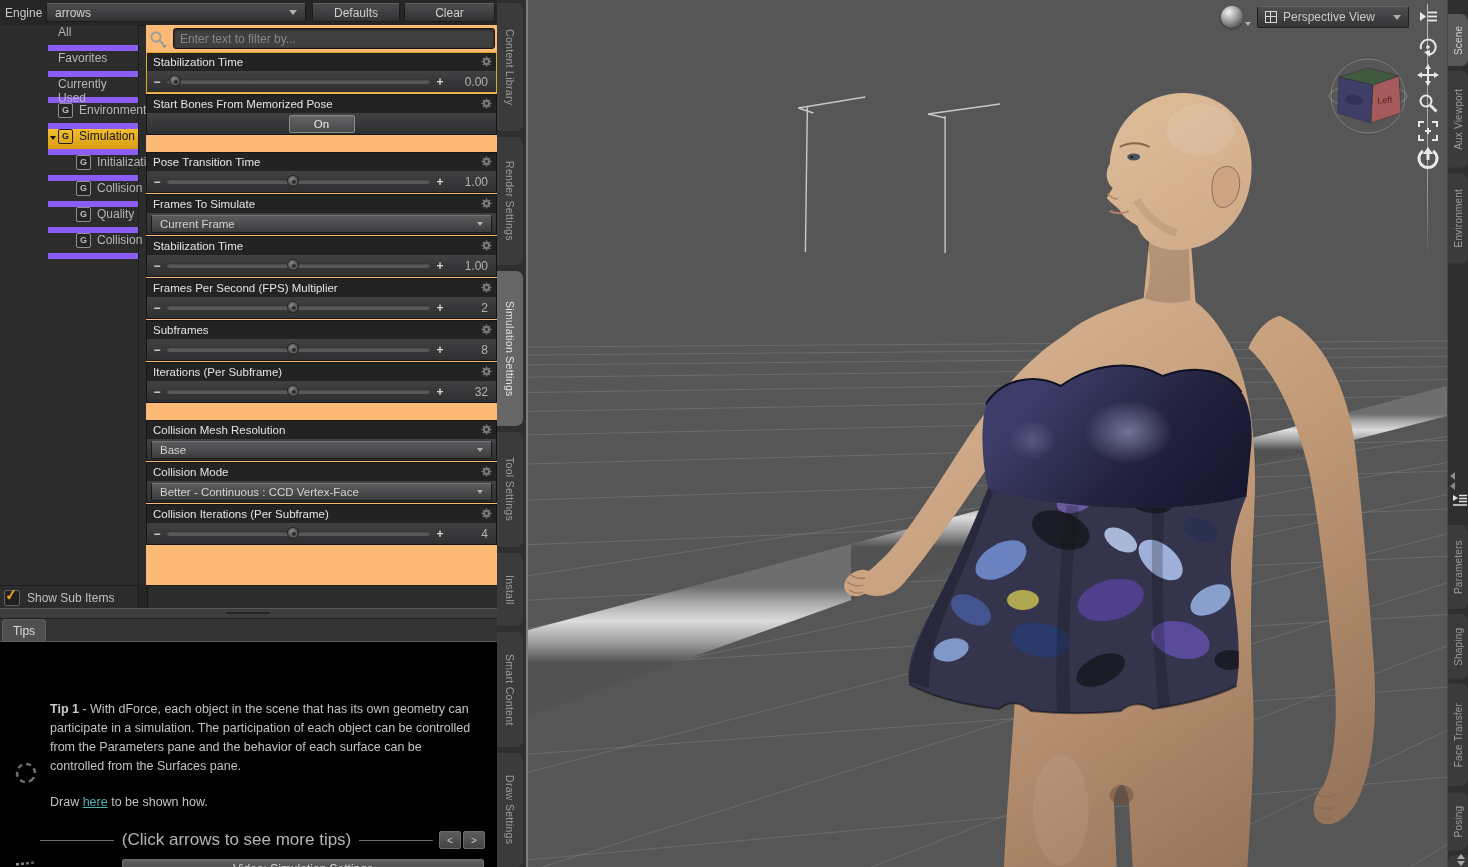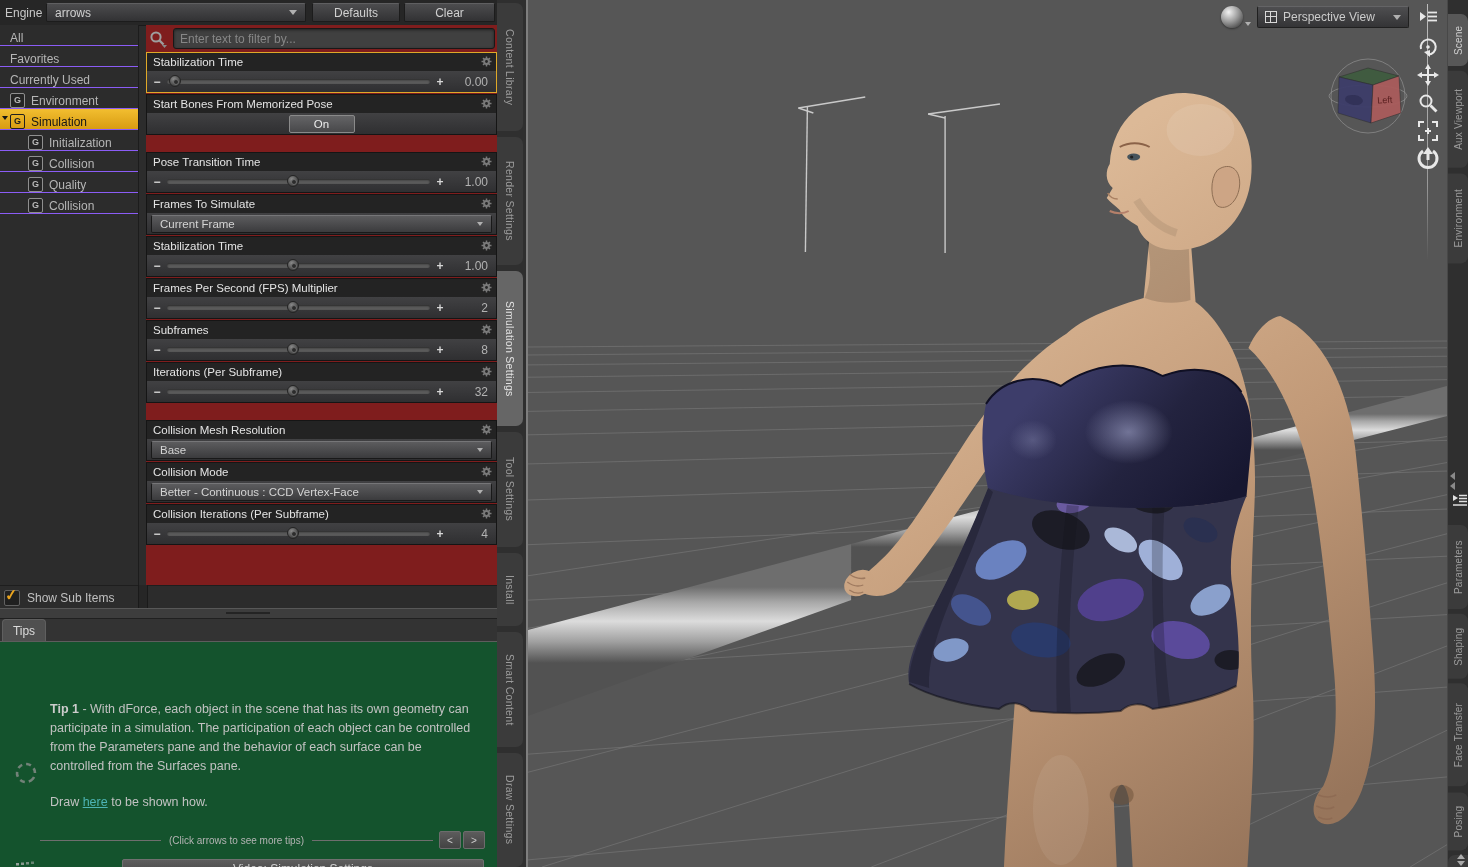--- a/index.html
+++ b/index.html
@@ -15,31 +15,31 @@
           border-radius:2px;display:flex;align-items:center;color:#d0d0d0;font-size:12px;box-sizing:border-box;}
   .engine-dd{position:absolute;left:46px;top:3px;width:260px;padding:0 8px;justify-content:space-between;}
   .top-btn{position:absolute;top:3px;justify-content:center;}
   .btn-defaults{left:312px;width:88px;}
   .btn-clear{left:404px;width:91px;}
   .tri-down{width:0;height:0;border-left:4px solid transparent;border-right:4px solid transparent;border-top:5px solid #b0b0b0;}
   .tri-down.small{border-left-width:3px;border-right-width:3px;border-top-width:4px;}
 
   
   .sidebar{left:0;top:25px;width:138px;height:560px;background:#2c2c2c;border-right:1px solid #1c1c1c;}
-  .cat-item{height:20px;display:flex;align-items:flex-end;font-size:12px;color:#b6b6b6;
-            border-bottom:1px solid #8b5cf6;padding-left:10px;position:relative;cursor:default;}
+  .cat-item{height:20px;display:flex;align-items:flex-start;font-size:12px;color:#b6b6b6;
+            border-bottom:6px solid #8b5cf6;padding-left:10px;position:relative;cursor:default;margin-left:48px;}
   .cat-item.indent{padding-left:28px;}
   .cat-item.selected{background:linear-gradient(#f2be30,#d89c12);color:#151515;}
   .cat-item .expander{position:absolute;left:2px;top:7px;border-top-color:#151515;}
   .gicon{width:13px;height:13px;border:1px solid #8f8f8f;border-radius:2px;font-size:9px;font-weight:bold;
          color:#b8b8b8;text-align:center;line-height:13px;margin-right:6px;flex:0 0 auto;background:rgba(0,0,0,.15);}
   .cat-item.selected .gicon{border-color:#202020;color:#202020;background:transparent;}
 
   
-  .settings{left:146px;top:25px;width:351px;height:560px;background:#7f1d1d;}
+  .settings{left:146px;top:25px;width:351px;height:560px;background:#fdba74;}
   .filter-row{position:absolute;left:2px;top:3px;width:347px;height:21px;display:flex;align-items:center;}
   .filter-input{flex:1;height:19px;margin-left:5px;background:#404040;border:1px solid #181818;border-radius:3px;
                 box-shadow:inset 0 1px 3px rgba(0,0,0,.5);color:#ddd;font-size:12px;padding:0 6px;outline:none;
                 font-family:"Liberation Sans",sans-serif;}
   .filter-input::placeholder{color:#868686;}
   .prop-list{position:absolute;left:0;top:27px;width:351px;}
   .prop{background:#232323;border:1px solid #151515;box-sizing:border-box;margin-bottom:1px;}
   .prop.hl{border:1px solid #dfa928;}
   .prop.group-end{margin-bottom:17px;}
   .prop-head{height:18px;display:flex;align-items:center;justify-content:space-between;padding:0 4px 0 6px;}
@@ -61,34 +61,34 @@
   
   .dock-bottom{left:0;top:585px;width:497px;height:23px;background:#2c2c2c;border-top:1px solid #1e1e1e;display:flex;align-items:center;}
   .cbx{width:14px;height:14px;margin-left:4px;background:#202020;border:1px solid #616161;border-radius:2px;position:relative;flex:0 0 auto;}
   .cbx .check{position:absolute;left:0px;top:-5px;font-size:15px;font-weight:bold;color:#eaa41e;transform:rotate(-6deg);}
   .cbx-label{font-size:12px;color:#c0c0c0;margin-left:7px;}
   .dock-vline{position:absolute;left:138px;top:585px;width:8px;height:23px;background:#262626;border-left:1px solid #1a1a1a;border-right:1px solid #1a1a1a;}
   .splitter{left:0;top:608px;width:497px;height:11px;background:#3d3d3d;border-top:1px solid #585858;border-bottom:1px solid #202020;box-sizing:border-box;}
   .grip{position:absolute;left:226px;top:3px;width:44px;height:5px;border-top:2px solid #242424;border-bottom:2px solid #242424;}
 
   
-  .tips{left:0;top:619px;width:497px;height:248px;background:#14532d;}
+  .tips{left:0;top:619px;width:497px;height:248px;background:#000000;}
   .tips-tabrow{height:22px;background:#333333;display:flex;}
   .tips-tab{width:44px;height:22px;background:#4f4f4f;border:1px solid #5f5f5f;border-bottom:none;border-radius:4px 4px 0 0;
             display:flex;align-items:center;justify-content:center;font-size:12px;color:#dcdcdc;margin-left:2px;box-sizing:border-box;}
   .tips-body{position:relative;height:226px;border-top:1px solid #5d5d5d;}
   .tip-text{position:absolute;left:50px;top:58px;width:424px;font-size:12.5px;line-height:1.52;color:#c2c2c2;}
   .tip-text b{color:#cccccc;}
   .tip-click{margin-top:17px;}
   .tip-link{color:#4db4b4;text-decoration:underline;cursor:pointer;}
   .tip-spinner{position:absolute;left:12px;top:112px;opacity:.75;}
   .tips-hint-row{position:absolute;left:0;top:188px;width:497px;height:20px;display:flex;align-items:center;}
   .hint-line{height:1px;background:#6e6e6e;flex:1;}
   .hint-line.l{margin-left:40px;}
-  .hint-text{font-size:10px;color:#b4b4b4;margin:0 8px;white-space:nowrap;}
+  .hint-text{font-size:17px;color:#b4b4b4;margin:0 8px;white-space:nowrap;}
   .arrow-btn{width:22px;height:18px;background:linear-gradient(#5c5c5c,#434343);border:1px solid #6c6c6c;border-radius:2px;
              color:#cccccc;font-size:10px;display:flex;align-items:center;justify-content:center;margin-left:2px;box-sizing:border-box;}
   .arrow-btns{margin:0 12px 0 4px;display:flex;}
   .video-row{position:absolute;left:0;top:214px;width:497px;height:26px;display:flex;align-items:center;}
   .film-icon{margin-left:12px;}
   .video-btn{margin-left:86px;width:362px;height:20px;background:linear-gradient(#5e5e5e,#434343);border:1px solid #707070;
              border-radius:2px;color:#d2d2d2;font-size:12px;display:flex;align-items:center;justify-content:center;box-sizing:border-box;}
 
   
   .left-strip{left:497px;top:0;width:29px;height:867px;background:#2f2f2f;display:flex;flex-direction:column;gap:6px;padding-top:3px;box-sizing:border-box;}

